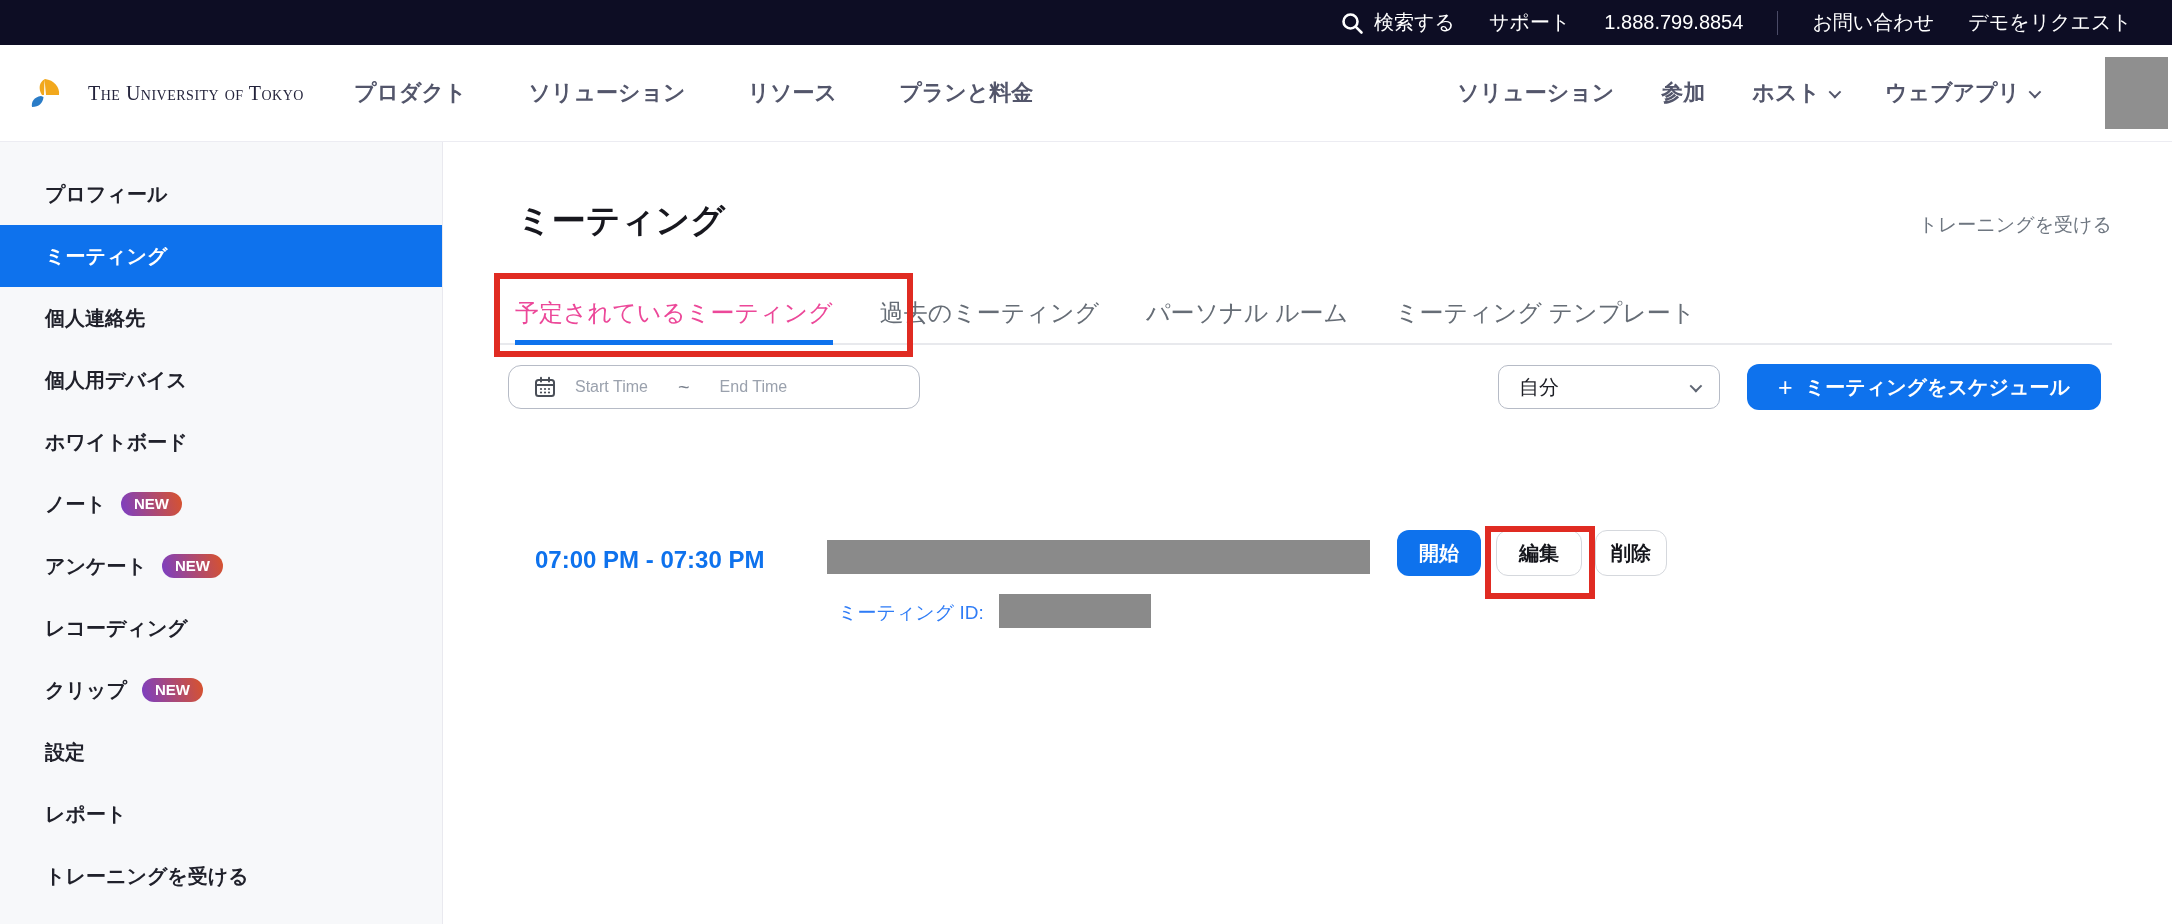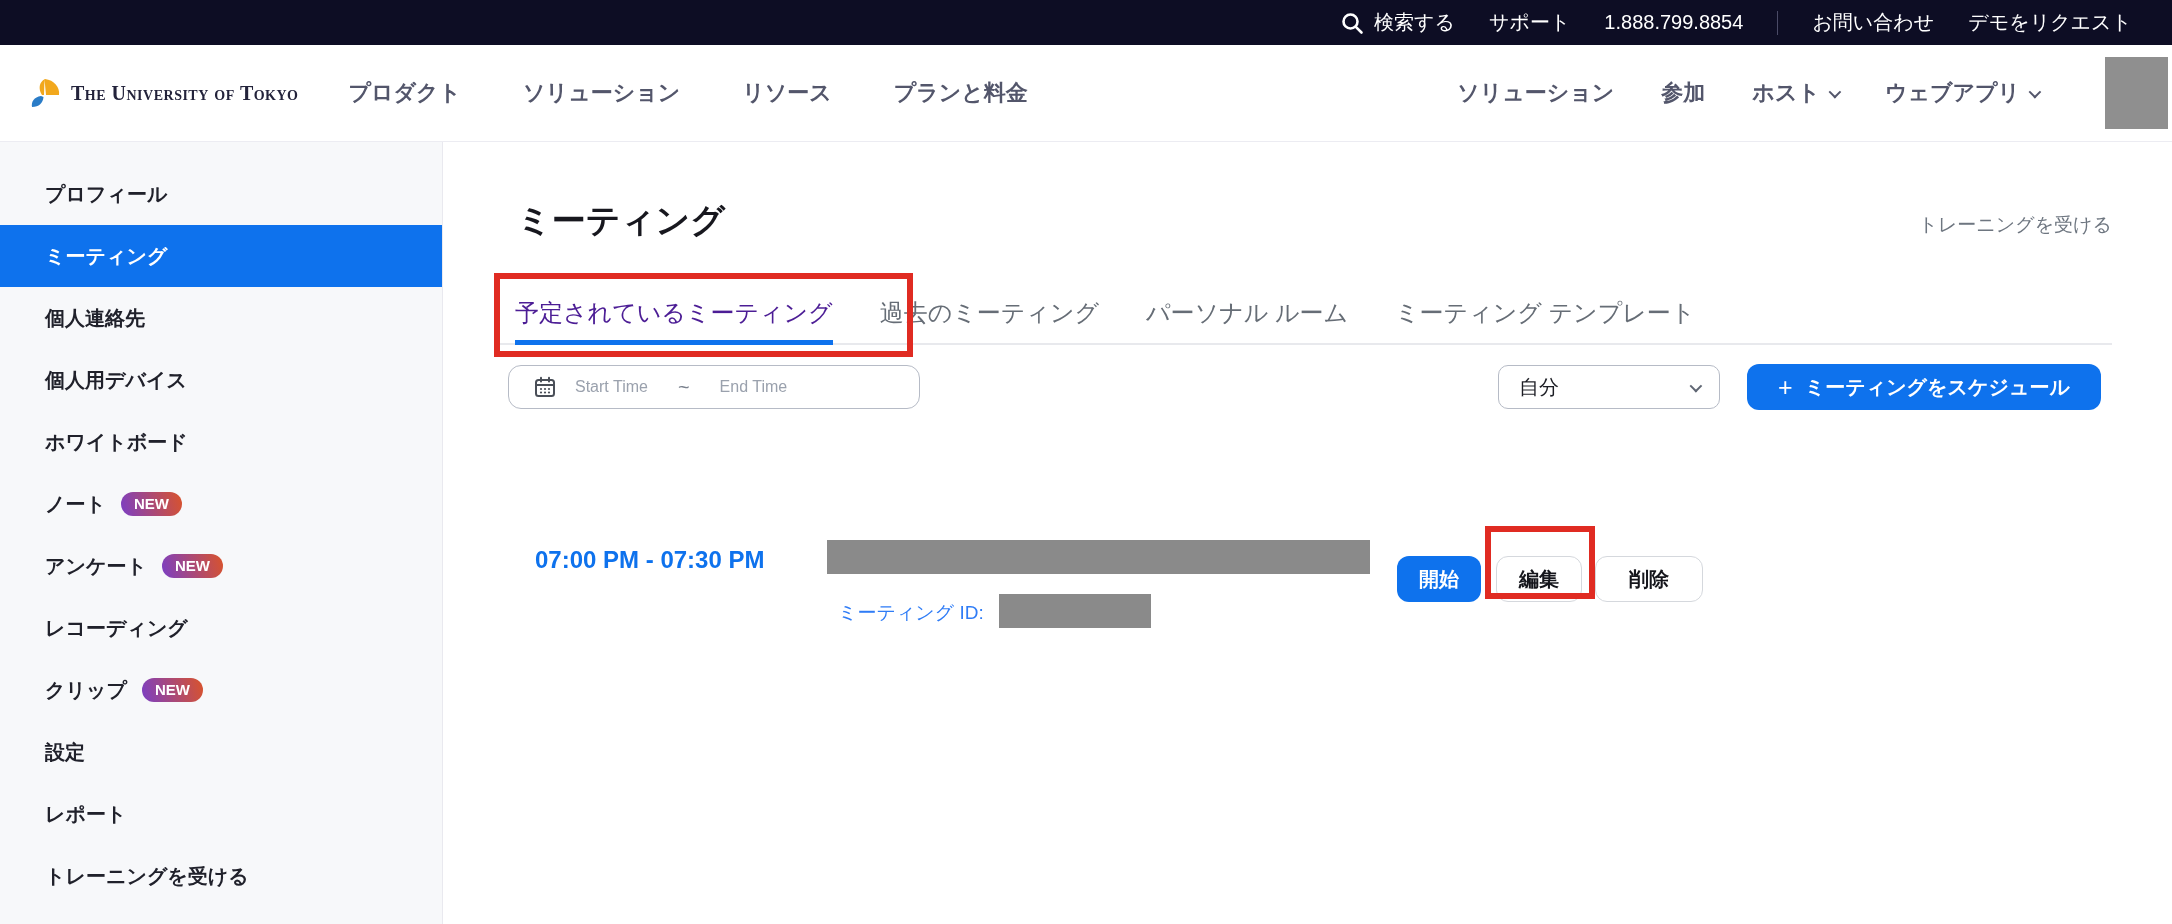--- a/index.html
+++ b/index.html
@@ -12,21 +12,21 @@
             display:flex; align-items:center; justify-content:flex-end; gap:34px; padding-right:40px; }
   #topbar .tb-item { color:#ffffff; font-size:20px; font-weight:500; white-space:nowrap; cursor:pointer; }
   #topbar .tb-search { display:flex; align-items:center; gap:10px; }
   #topbar .tb-divider { width:1px; height:24px; background:#4a4a66; }
 
   
   #navbar { position:absolute; left:0; top:45px; width:2172px; height:97px; background:#ffffff;
             border-bottom:1px solid #ececf2; display:flex; align-items:center; }
   .logo { display:flex; align-items:center; margin-left:28px; cursor:pointer; }
   .logo-text { font-family:"Liberation Serif", serif; font-variant:small-caps; font-size:20px;
-               letter-spacing:0.5px; color:#23233b; font-weight:700; margin-left:9px; white-space:nowrap; }
+               letter-spacing:0.5px; color:#23233b; font-weight:400; margin-left:26px; white-space:nowrap; }
   .nav-links { display:flex; gap:62px; margin-left:50px; }
   .nav-link { font-size:22px; font-weight:600; color:#53566b; white-space:nowrap; cursor:pointer; }
   .nav-right { display:flex; align-items:center; gap:47px; margin-left:auto; }
   .nav-right .nav-link { display:flex; align-items:center; gap:9px; }
   .chev { display:inline-block; width:9px; height:9px; border-right:2px solid #53566b;
           border-bottom:2px solid #53566b; transform:rotate(45deg) translateY(-2px); }
   .avatar { width:63px; height:72px; background:#8f8f8f; margin-left:20px; margin-right:4px; }
 
   
   #sidebar { position:absolute; left:0; top:142px; width:443px; height:782px; background:#f7f8fa;
@@ -39,21 +39,21 @@
                background:linear-gradient(75deg,#7b3fc4 0%,#d9532b 100%); }
 
   
   #main { position:absolute; left:443px; top:142px; width:1729px; height:782px; background:#fff; }
   .page-title { position:absolute; left:74px; top:58px; font-size:34px; line-height:40px;
                 font-weight:700; color:#17171e; }
   .training-link { position:absolute; right:60px; top:70px; font-size:19px; color:#6e7680; cursor:pointer; }
 
   .tabs { position:absolute; left:72px; top:156px; display:flex; gap:47px; font-size:24px; }
   .tab { color:#666d76; line-height:30px; white-space:nowrap; cursor:pointer; }
-  .tab.active { color:#4c1d95; font-weight:500; padding-bottom:12px; border-bottom:5px solid #0e72ed; }
+  .tab.active { color:#ec4899; font-weight:500; padding-bottom:12px; border-bottom:5px solid #0e72ed; }
   .tabs-rule { position:absolute; left:57px; top:201px; width:1612px; height:2px; background:#e8e9ed; }
 
   .annotation { position:absolute; border:6px solid #e02b22; background:transparent; pointer-events:none; }
   #ann-tab { left:51px; top:131px; width:419px; height:84px; }
   #ann-edit { left:1042px; top:384px; width:110px; height:73px; }
 
   .date-input { position:absolute; left:65px; top:223px; width:412px; height:44px;
                 border:1.5px solid #b6bbc6; border-radius:13px; display:flex; align-items:center;
                 padding:0 24px; background:#fff; cursor:text; }
   .date-input .ph { font-size:16px; color:#9aa1ad; white-space:nowrap; }
@@ -75,26 +75,26 @@
   .section-band { position:absolute; left:73px; top:308px; width:1592px; height:52px;
                   background:#f6f7f9; border-radius:10px; display:flex; align-items:center; }
   .section-band .txt { padding-left:27px; font-size:20px; font-weight:700; color:#23242c; }
 
   .mtg-time { position:absolute; left:92px; top:404px; font-size:24px; font-weight:700; color:#0e72ed; }
   .redact { position:absolute; background:#8a8a8a; }
   #redact-topic { left:384px; top:398px; width:543px; height:34px; }
   #redact-id { left:556px; top:452px; width:152px; height:34px; }
   .mtg-id-label { position:absolute; left:395px; top:458px; font-size:19px; color:#2f7cf6; }
 
-  .row-btn { position:absolute; top:414px; height:46px; border-radius:12px; font-size:20px;
+  .row-btn { position:absolute; top:388px; height:46px; border-radius:12px; font-size:20px;
              font-weight:600; display:flex; align-items:center; justify-content:center;
              cursor:pointer; font-family:inherit; }
   #btn-start { left:954px; width:84px; background:#0e72ed; border:none; color:#fff; }
   #btn-edit { left:1053px; width:86px; background:#fff; border:1.5px solid #d5d8dd; color:#15161c; }
-  #btn-delete { left:1152px; width:108px; background:#fff; border:1.5px solid #d5d8dd; color:#15161c; }
+  #btn-delete { left:1152px; width:72px; background:#fff; border:1.5px solid #d5d8dd; color:#15161c; }
 </style>
 </head>
 <body>
 
 <div id="screen">
 
   <div id="topbar">
     <div class="tb-item tb-search">
       <span style="display:flex;">
         <svg width="24" height="24" viewBox="0 0 24 24" fill="none">

